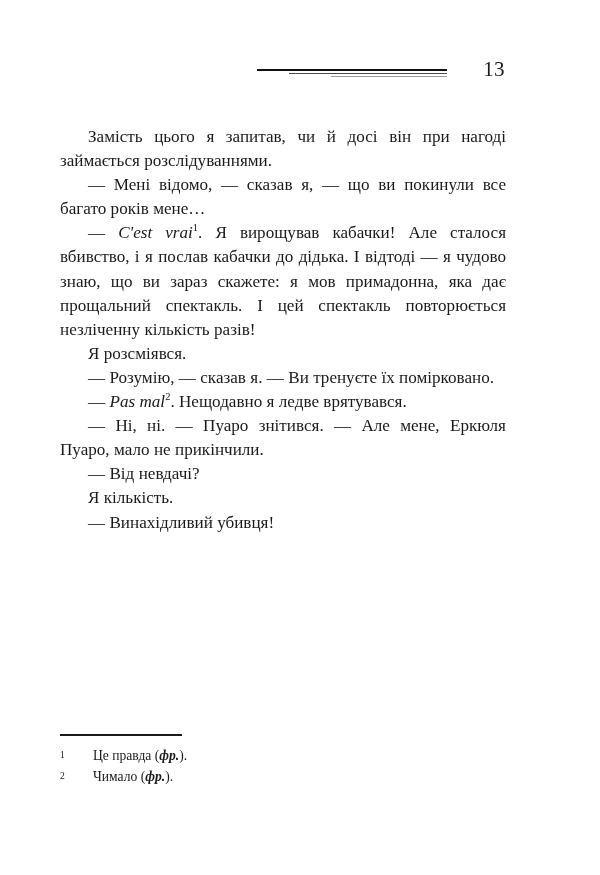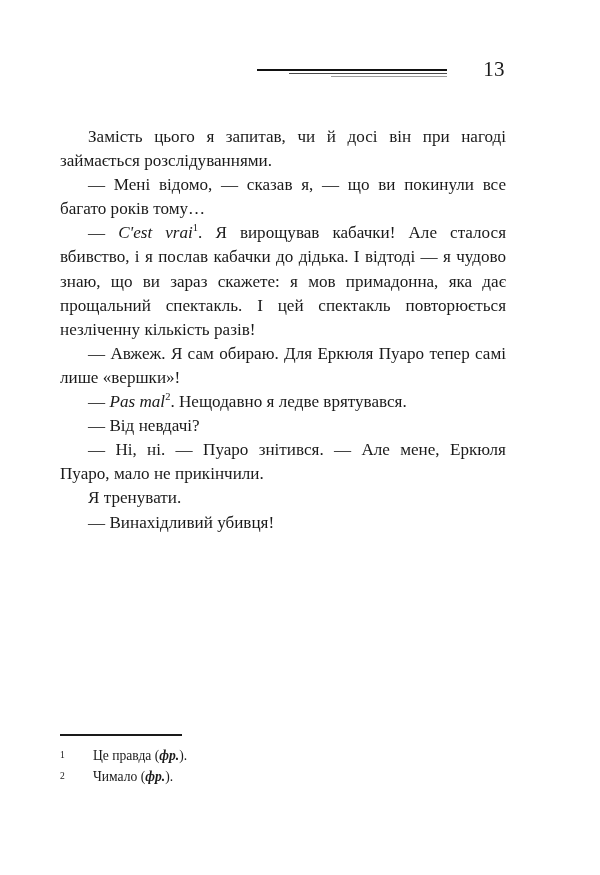--- a/index.html
+++ b/index.html
@@ -156,37 +156,38 @@
       <div class="r2"></div>
       <div class="r3"></div>
     </div>
     <div class="folio">13</div>
   </div>
 
   <div class="textblock">
 
     <p class="para">Замість цього я запитав, чи й досі він при нагоді займається розслідуваннями.</p>
 
-    <p class="para">— Мені відомо, — сказав я, — що ви покинули все багато років тому…</p>
+    <p class="para">— Мені відомо, — сказав я, — що ви покинули все багато років мене…</p>
 
     <p class="para"><span>—</span> <i>C'est vrai</i><sup class="fn-ref">1</sup><span>. Я вирощував кабачки! Але сталося вбивство, і я послав кабачки до дідька. І відтоді — я чудово знаю, що ви зараз скажете: я мов примадонна, яка дає прощальний спектакль. І цей спектакль повторюється незліченну кількість разів!</span></p>
 
-
-
-
-    <p class="para">— Авжеж. Я сам обираю. Для Еркюля Пуаро тепер самі лише «вершки»!</p>
+    <p class="para">Я розсміявся.</p>
+
+
+    <p class="para">— Розумію, — сказав я. — Ви тренуєте їх помірковано.</p>
+
 
 
     <p class="para"><span>—</span> <i>Pas mal</i><sup class="fn-ref">2</sup><span>. Нещодавно я ледве врятувався.</span></p>
 
+    <p class="para">— Ні, ні. — Пуаро знітився. — Але мене, Еркюля Пуаро, мало не прикінчили.</p>
+
     <p class="para">— Від невдачі?</p>
 
-    <p class="para">— Ні, ні. — Пуаро знітився. — Але мене, Еркюля Пуаро, мало не прикінчили.</p>
-
-    <p class="para">Я тренувати.</p>
+    <p class="para">Я кількість.</p>
 
     <p class="para">— Винахідливий убивця!</p>
 
   </div>
 
   <div class="footnotes">
     <div class="fn-rule"></div>
 
     <div class="fn-item">
       <span class="fn-num">1</span><span>Це правда (</span><i>фр.</i><span>).</span>

